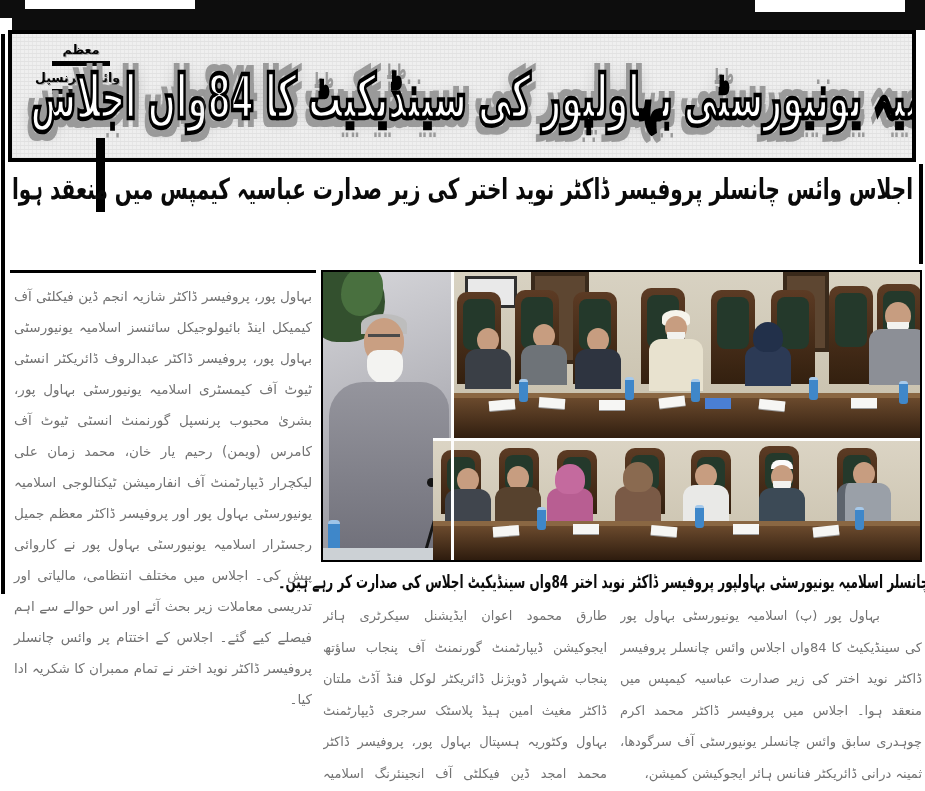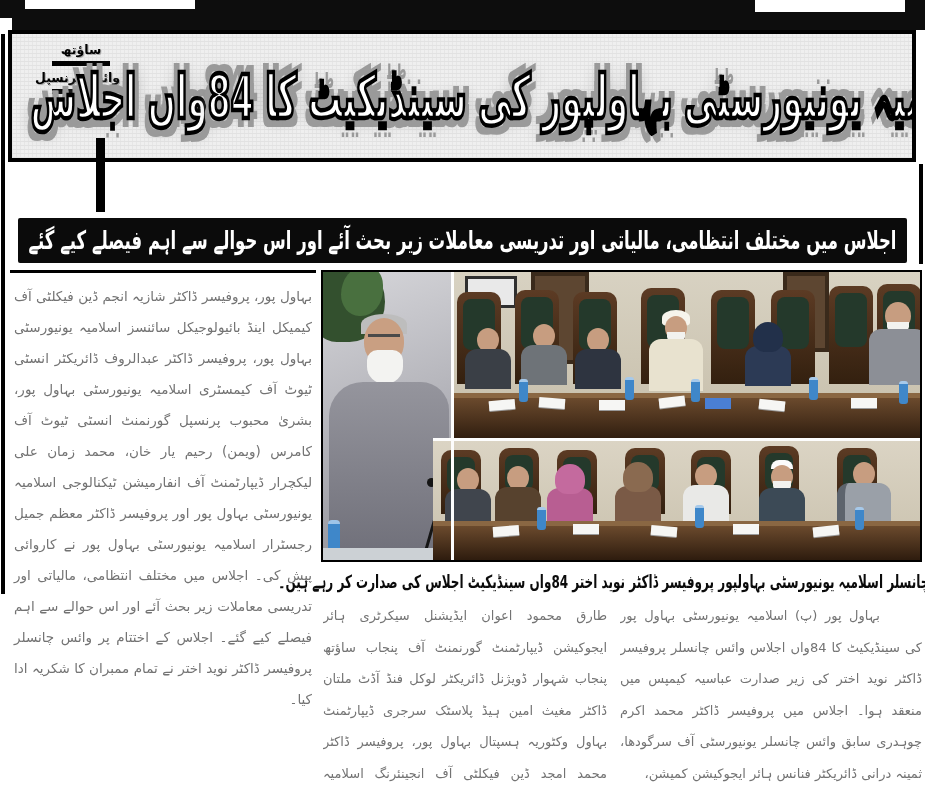--- a/index.html
+++ b/index.html
@@ -117,34 +117,34 @@
 <div class="page">
 
   <div class="top-band">
     <div class="cutout cut-l"></div>
     <div class="cutout cut-r"></div>
     <div class="cutout cut-n"></div>
   </div>
 
   <div class="headline-box">
     <div class="headline-side">
-      <div class="hs-line">ساؤتھ</div>
+      <div class="hs-line">معظم</div>
       <div class="hs-bar"></div>
       <div class="hs-line">وائس پرنسپل</div>
       <div class="hs-bar"></div>
       <div class="hs-line">نے کی</div>
     </div>
     <div class="headline-main">
       <span>اسلامیہ یونیورسٹی بہاولپور کی سینڈیکیٹ کا 84واں اجلاس</span>
     </div>
   </div>
   <div class="side-descender"></div>
 
-  <div class="subhead2">
-    <span>اجلاس میں مختلف انتظامی، مالیاتی اور تدریسی معاملات زیر بحث آئے اور اس حوالے سے اہم فیصلے کیے گئے</span>
+  <div class="subhead1">
+    <span>اجلاس وائس چانسلر پروفیسر ڈاکٹر نوید اختر کی زیر صدارت عباسیہ کیمپس میں منعقد ہوا</span>
   </div>
 
   <div class="edge-left"></div>
   <div class="edge-right"></div>
 
   <div class="ucol left-column" dir="rtl">بہاول پور، پروفیسر ڈاکٹر شازیہ انجم ڈین فیکلٹی آف کیمیکل اینڈ بائیولوجیکل سائنسز اسلامیہ یونیورسٹی بہاول پور، پروفیسر ڈاکٹر عبدالروف ڈائریکٹر انسٹی ٹیوٹ آف کیمسٹری اسلامیہ یونیورسٹی بہاول پور، بشریٰ محبوب پرنسپل گورنمنٹ انسٹی ٹیوٹ آف کامرس (ویمن) رحیم یار خان، محمد زمان علی لیکچرار ڈیپارٹمنٹ آف انفارمیشن ٹیکنالوجی اسلامیہ یونیورسٹی بہاول پور اور پروفیسر ڈاکٹر معظم جمیل رجسٹرار اسلامیہ یونیورسٹی بہاول پور نے کاروائی پیش کی۔ اجلاس میں مختلف انتظامی، مالیاتی اور تدریسی معاملات زیر بحث آئے اور اس حوالے سے اہم فیصلے کیے گئے۔ اجلاس کے اختتام پر وائس چانسلر پروفیسر ڈاکٹر نوید اختر نے تمام ممبران کا شکریہ ادا کیا۔</div>
 
   <div class="photo-frame">
     <div class="photo-inner">
 

